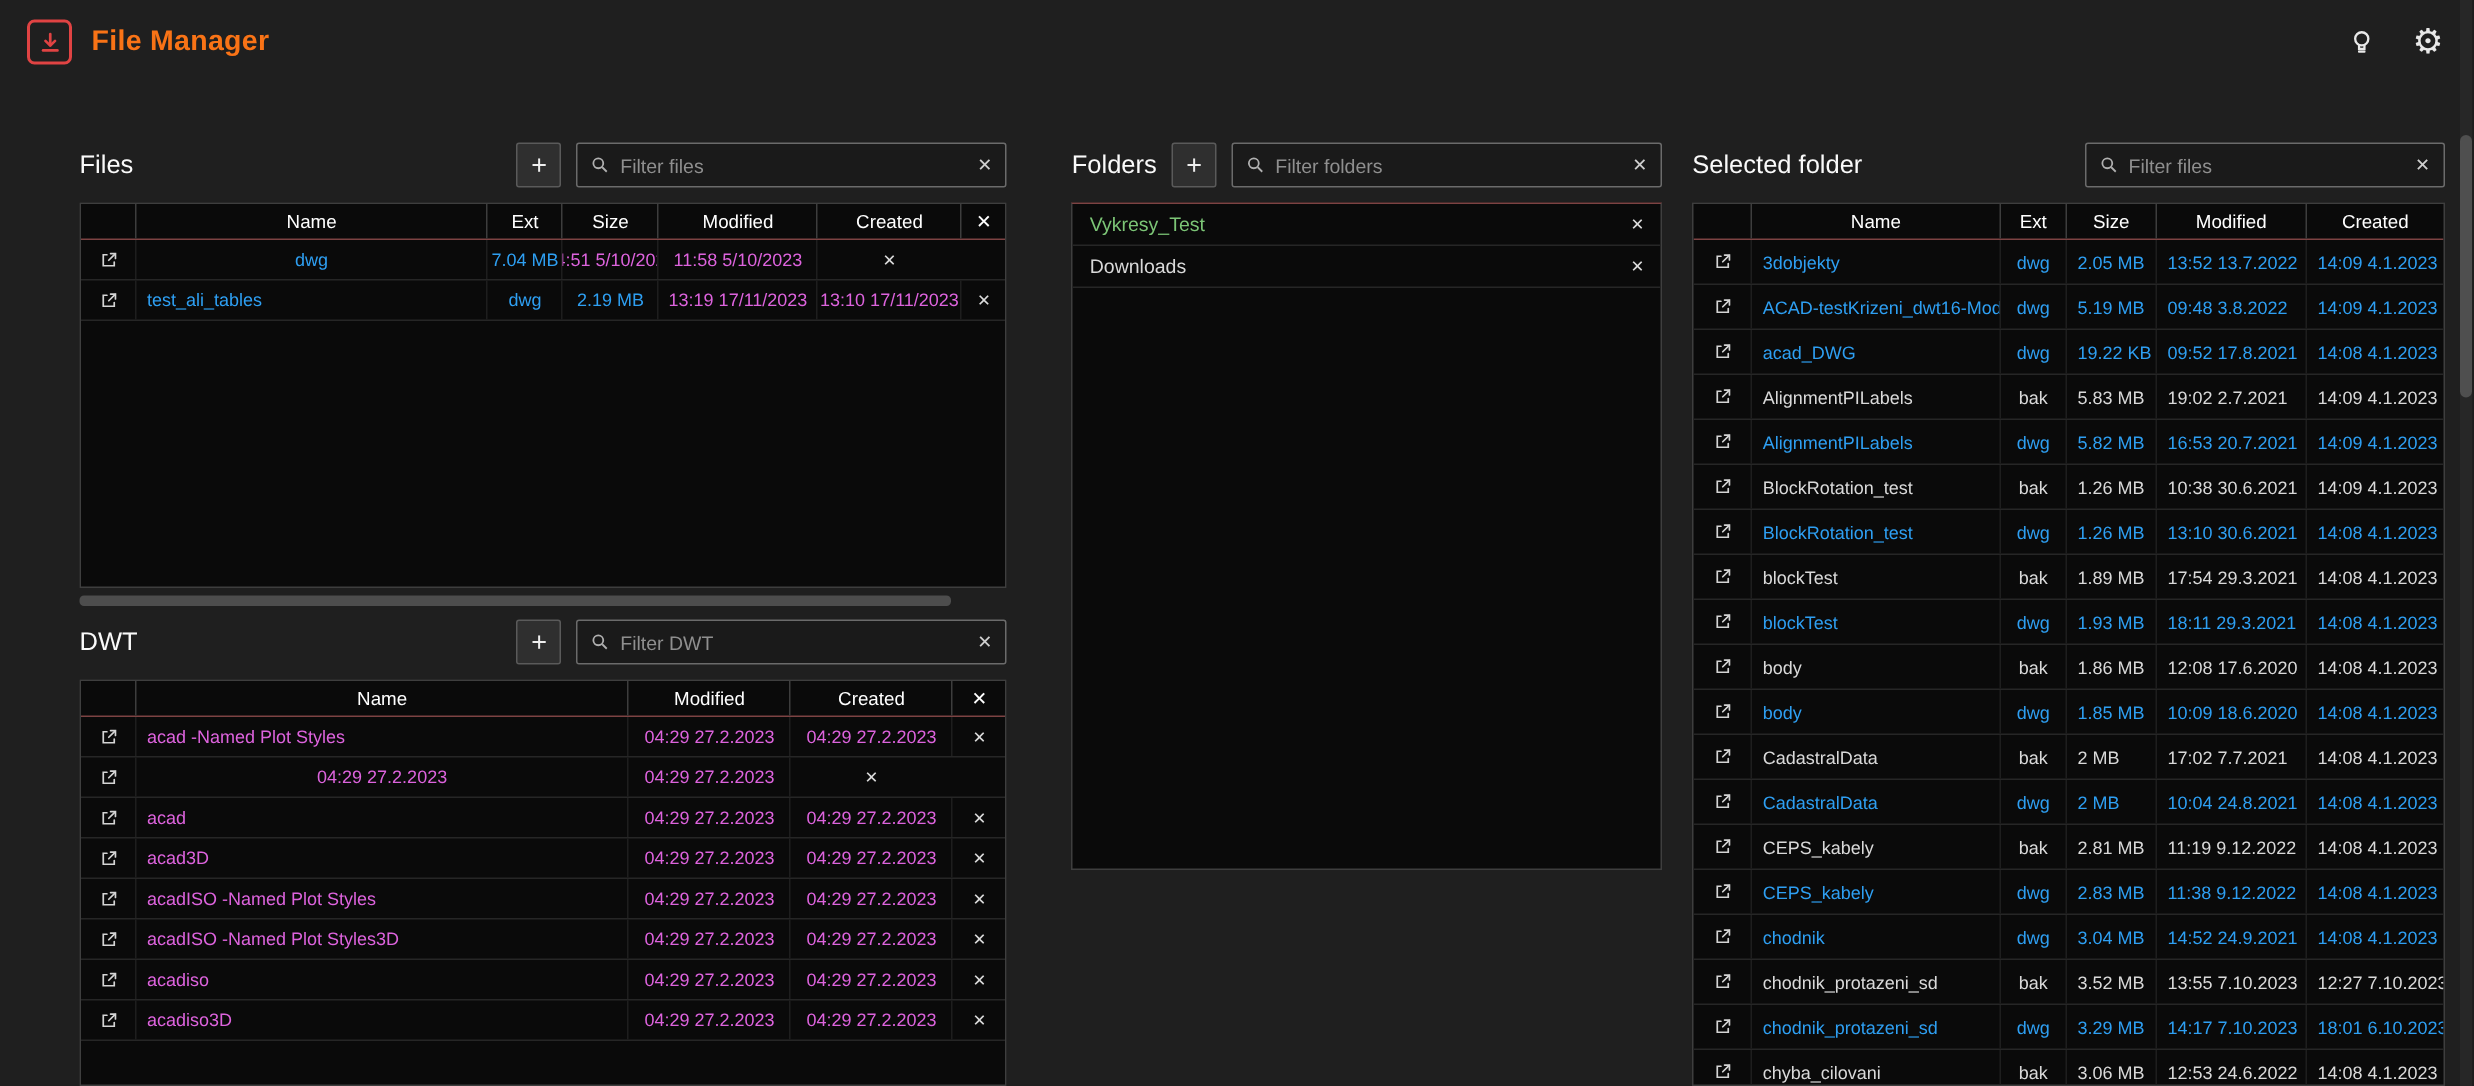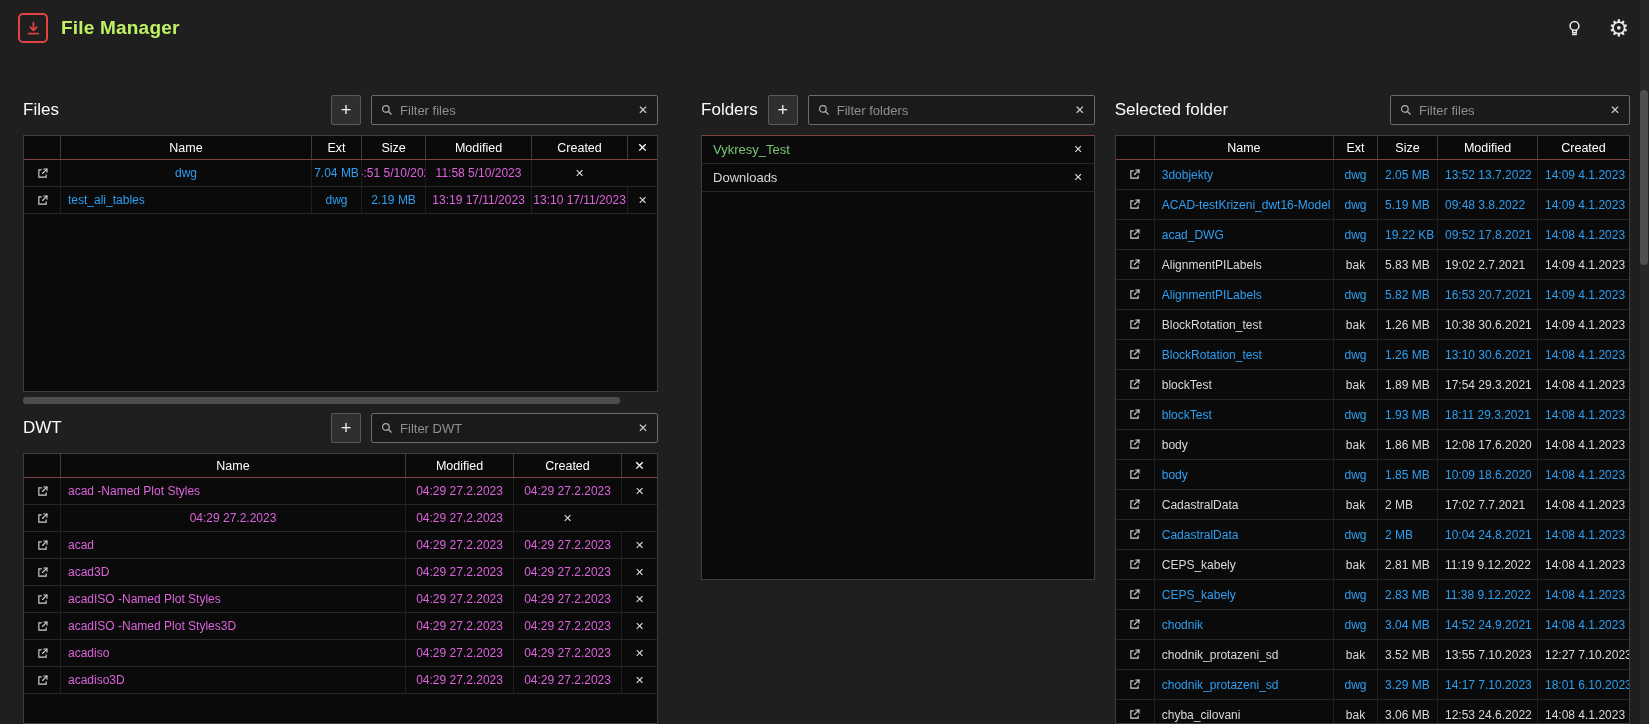--- a/index.html
+++ b/index.html
@@ -7,28 +7,28 @@
     --maroon:#7d4343; --panelbg:#0a0a0a; --border:#3e3e3e; --rowline:#262626;
   }
   *{margin:0;padding:0;box-sizing:border-box;}
   body{background:#1f1f1f;font-family:"Liberation Sans",sans-serif;color:#e6e6e6;}
   .app{position:relative;width:1649px;height:724px;overflow:hidden;background:#1f1f1f;}
 
   
   .topbar{display:flex;align-items:center;height:56px;padding:0 20px 0 18px;}
   .logo{width:30px;height:30px;border:2px solid var(--red);border-radius:5px;color:var(--red);
         display:flex;align-items:center;justify-content:center;margin-right:13px;}
-  .app-title{font-size:19px;font-weight:700;color:#bef264;letter-spacing:.2px;}
+  .app-title{font-size:19px;font-weight:700;color:#f97316;letter-spacing:.2px;}
   .header-actions{margin-left:auto;display:flex;align-items:center;gap:24px;}
   .icon-btn{background:none;border:none;color:#e8e8e8;cursor:pointer;display:flex;align-items:center;}
   .icon-btn.gear{font-size:23px;line-height:1;font-family:"DejaVu Sans",sans-serif;}
 
   
   main{display:flex;height:668px;padding:39px 19px 0 23px;}
-  .col-left{width:684px;margin-right:43px;display:flex;flex-direction:column;}
+  .col-left{width:684px;margin-right:43px;display:flex;flex-direction:column;margin-left:30px;}
   .col-mid{width:400px;margin-right:20px;display:flex;flex-direction:column;border-radius:31px;}
   .col-right{width:555px;display:flex;flex-direction:column;}
 
   
   .panel-toolbar{display:flex;align-items:center;height:30px;gap:10px;flex:none;}
   .panel-title{flex:1;font-size:17px;color:#fafafa;white-space:nowrap;}
   .add-btn{width:30px;height:30px;flex:none;background:#2f2f2f;border:1px solid #5a5a5a;border-radius:2px;
            color:#eee;font-size:18px;line-height:1;cursor:pointer;}
   .search{display:flex;align-items:center;height:30px;background:#1a1a1a;border:1px solid #6b6b6b;
           border-radius:2px;padding:0 9px;gap:7px;flex:none;justify-content:center;}

